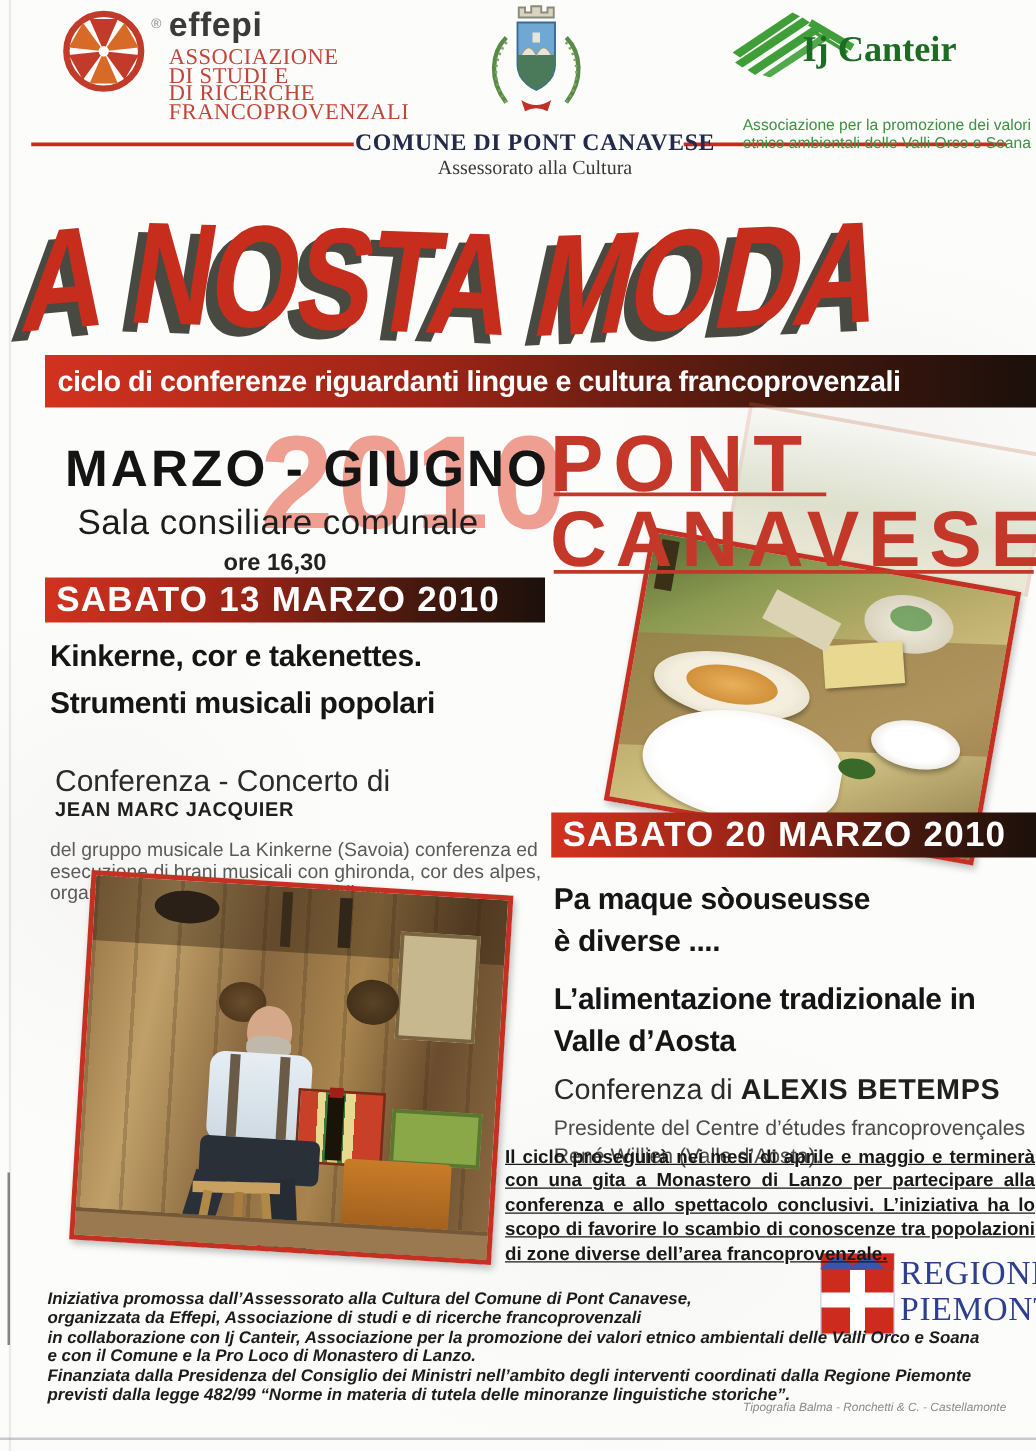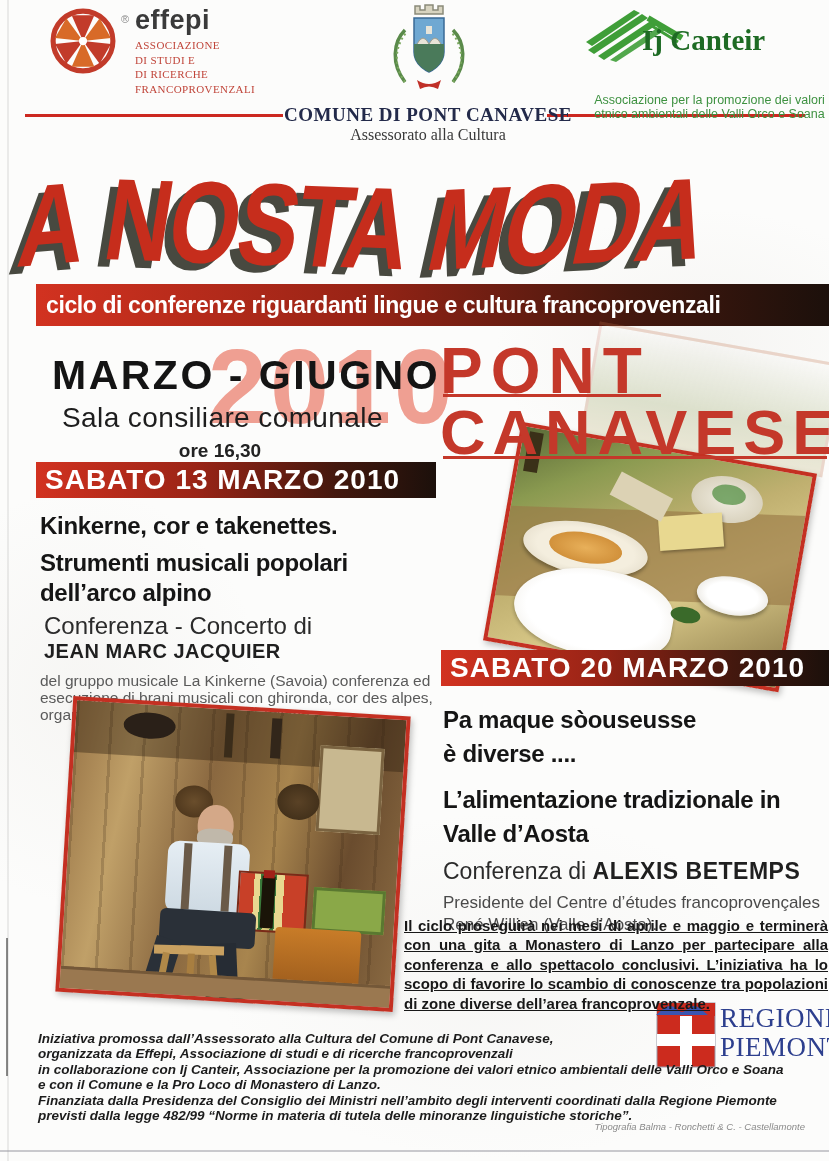--- a/index.html
+++ b/index.html
@@ -7,21 +7,21 @@
     background:
       radial-gradient(ellipse 300px 200px at 85% 30%, rgba(205,200,190,.14), transparent 70%),
       radial-gradient(ellipse 260px 300px at 10% 60%, rgba(205,200,190,.12), transparent 70%),
       radial-gradient(ellipse 400px 250px at 60% 85%, rgba(200,196,188,.10), transparent 70%),
       #fcfcfb;
     font-family:"Liberation Sans", sans-serif; color:#1a1a1a;}
   .abs{position:absolute;}
   
   .eff-name{font-size:27px;font-weight:bold;color:#3a3a3a;letter-spacing:.5px;}
   .eff-reg{font-size:11px;color:#8a8a8a;}
-  .eff-lines{font-family:"Liberation Serif",serif;font-size:11px;line-height:14.5px;color:#c0453a;letter-spacing:.4px;}
+  .eff-lines{font-family:"Liberation Serif",serif;font-size:18px;line-height:14.5px;color:#c0453a;letter-spacing:.4px;}
   .comune-title{font-family:"Liberation Serif",serif;font-weight:bold;font-size:19px;color:#232a4a;letter-spacing:.5px;white-space:nowrap;}
   .comune-sub{font-family:"Liberation Serif",serif;font-size:16px;color:#3a3a3a;}
   .rule{height:3px;background:#cc2820;}
   .canteir-name{font-family:"Liberation Serif",serif;font-weight:bold;font-size:29px;color:#1e6b24;}
   .canteir-desc{font-size:12.5px;line-height:13.5px;color:#3d9140;text-align:center;width:235px;}
   
   #main-title{left:28px;top:158px;width:800px;font-size:95px;font-weight:bold;color:#c62d1c;
     white-space:nowrap;transform:skewX(-8deg) scaleY(1.22) scaleX(.96);transform-origin:left top;
     text-shadow:-8px 6px 0 rgba(56,58,48,.92);letter-spacing:-2px;}
   #main-title .w1{display:inline-block;transform:rotate(-4deg);}
@@ -34,21 +34,21 @@
   
   #year-bg{left:208px;top:326px;font-size:106px;font-weight:bold;color:#ee9384;opacity:.88;letter-spacing:3px;z-index:1;}
   #period{left:52px;top:352px;font-size:41px;font-weight:bold;color:#141414;letter-spacing:2.5px;z-index:2;white-space:nowrap;}
   #venue{left:62px;top:402px;font-size:28px;color:#1d1d1d;letter-spacing:.4px;z-index:2;white-space:nowrap;}
   #time{left:40px;top:440px;width:360px;text-align:center;font-size:19px;font-weight:bold;color:#222;z-index:2;}
   .date-banner{height:36px;line-height:36px;font-size:28px;letter-spacing:1px;padding-left:9px;box-sizing:border-box;white-space:nowrap;z-index:4;}
   #banner1{left:36px;top:462px;width:400px;}
   #banner2{left:441px;top:650px;width:388px;}
   .ev-title{font-size:24px;font-weight:bold;color:#151515;letter-spacing:-.3px;white-space:nowrap;z-index:3;}
   .ev-intro{font-size:24px;color:#2b2b2b;white-space:nowrap;}
-  .ev-name{font-size:20px;font-weight:bold;color:#1f1f1f;letter-spacing:.5px;white-space:nowrap;}
+  .ev-name{font-size:16px;font-weight:bold;color:#1f1f1f;letter-spacing:.5px;white-space:nowrap;}
   .ev-desc{font-size:15.5px;line-height:17px;color:#5a5a5a;}
   
   .pc{font-weight:bold;color:#c4382a;z-index:3;white-space:nowrap;}
   #pont{left:440px;top:334px;font-size:64px;letter-spacing:8px;}
   #canavese{left:440px;top:396px;font-size:63px;letter-spacing:7px;}
   .pc-rule{height:3px;background:#c4382a;z-index:3;}
   
   .photo{border:4px solid #c43022;box-shadow:2px 3px 6px rgba(0,0,0,.25);overflow:hidden;z-index:2;}
   #photo1{left:64px;top:706px;width:330px;height:288px;transform:rotate(3.5deg);
     background:linear-gradient(100deg,#9a7648 0%,#c0a068 18%,#8a6840 40%,#a8854e 60%,#6a4c2e 80%,#8a6a42 100%);}
@@ -156,21 +156,20 @@
 
   <div class="abs artifact" id="photo2-fade"></div>
   <div class="abs pc" id="pont">PONT</div>
   <div class="abs pc-rule" style="left:443px;top:394px;width:218px;"></div>
   <div class="abs pc" id="canavese">CANAVESE</div>
   <div class="abs pc-rule" style="left:443px;top:456px;width:384px;"></div>
 
   <div class="abs banner date-banner" id="banner1">SABATO 13 MARZO 2010</div>
   <div class="abs ev-title" style="left:40px;top:512px;">Kinkerne, cor e takenettes.</div>
   <div class="abs ev-title" style="left:40px;top:549px;">Strumenti musicali popolari</div>
-  <div class="abs ev-title" style="left:40px;top:579px;">dell’arco alpino</div>
   <div class="abs ev-intro" style="left:44px;top:612px;">Conferenza - Concerto di</div>
   <div class="abs ev-name" style="left:44px;top:640px;">JEAN MARC JACQUIER</div>
   <div class="abs ev-desc" style="left:40px;top:672px;width:398px;">del gruppo musicale La Kinkerne (Savoia) conferenza ed esecuzione di brani musicali con ghironda, cor des alpes, organetto ...... utensili di uso quotidiano.</div>
 
   <div class="abs photo" id="photo1">
     <div class="planks"></div>
     <div class="beam"></div>
     <div class="ph" style="left:48px;top:8px;width:52px;height:26px;background:#2a2018;border-radius:50%;"></div>
     <div class="ph" style="left:150px;top:4px;width:8px;height:44px;background:#3a2c1a;"></div>
     <div class="ph" style="left:196px;top:6px;width:10px;height:40px;background:#32261a;"></div>

